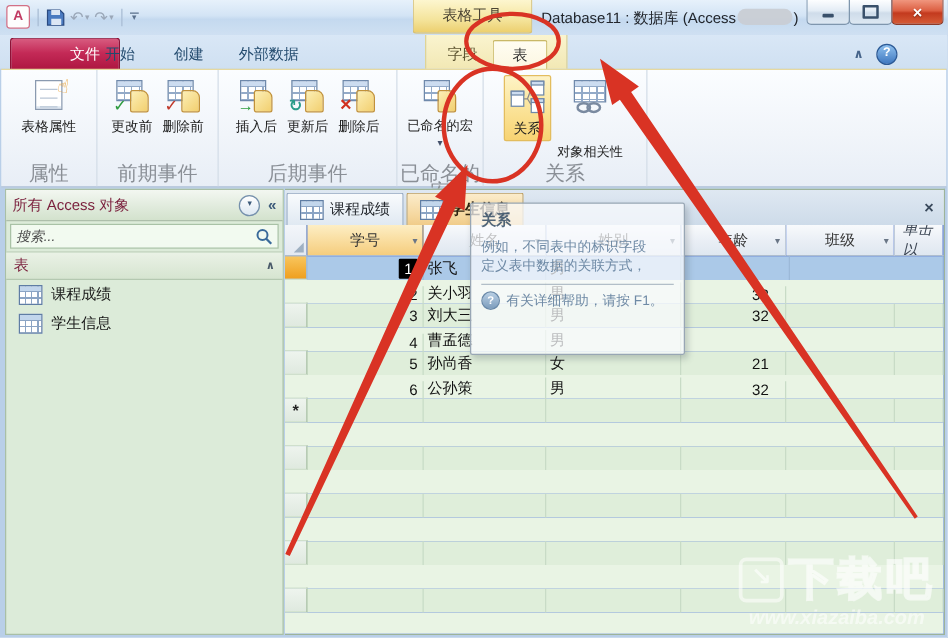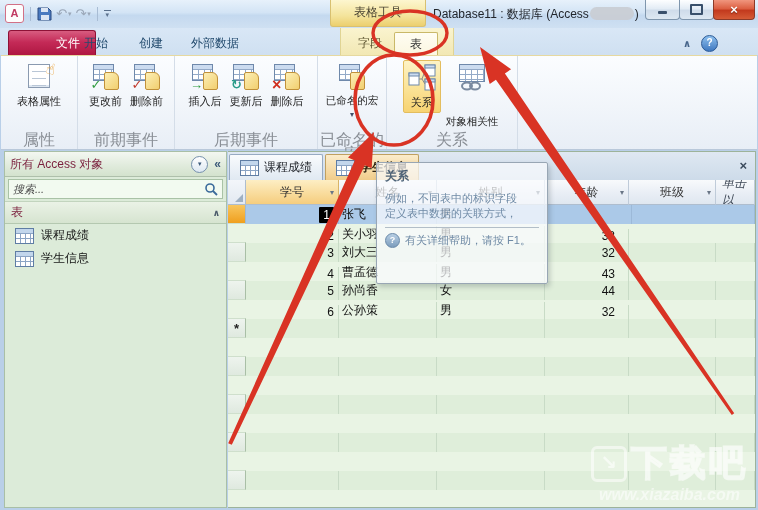--- a/index.html
+++ b/index.html
@@ -428,31 +428,30 @@
         <div class="cell c-age cage">32</div>
         <div class="cell c-cls"></div>
         <div class="cell c-add"></div>
       </div>
 
       <div class="grow row-a">
         <div class="cell c-sel rsel"></div>
         <div class="cell c-no cid">4</div>
         <div class="cell c-name ctext">曹孟德</div>
         <div class="cell c-sex ctext">男</div>
-        <div class="cell c-age cage">43</div>
         <div class="cell c-cls"></div>
         <div class="cell c-add"></div>
       </div>
 
       <div class="grow row-b">
         <div class="cell c-sel rsel"></div>
         <div class="cell c-no cid">5</div>
         <div class="cell c-name ctext">孙尚香</div>
         <div class="cell c-sex ctext">女</div>
-        <div class="cell c-age cage">44</div>
+        <div class="cell c-age cage">21</div>
         <div class="cell c-cls"></div>
         <div class="cell c-add"></div>
       </div>
 
       <div class="grow row-a">
         <div class="cell c-sel rsel"></div>
         <div class="cell c-no cid">6</div>
         <div class="cell c-name ctext">公孙策</div>
         <div class="cell c-sex ctext">男</div>
         <div class="cell c-age cage">32</div>

